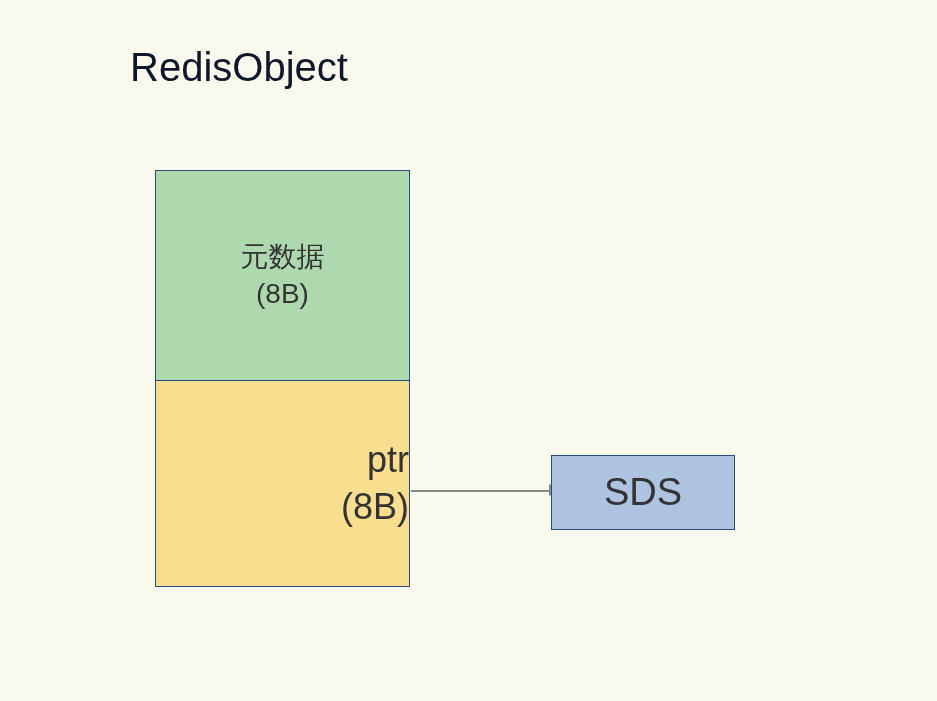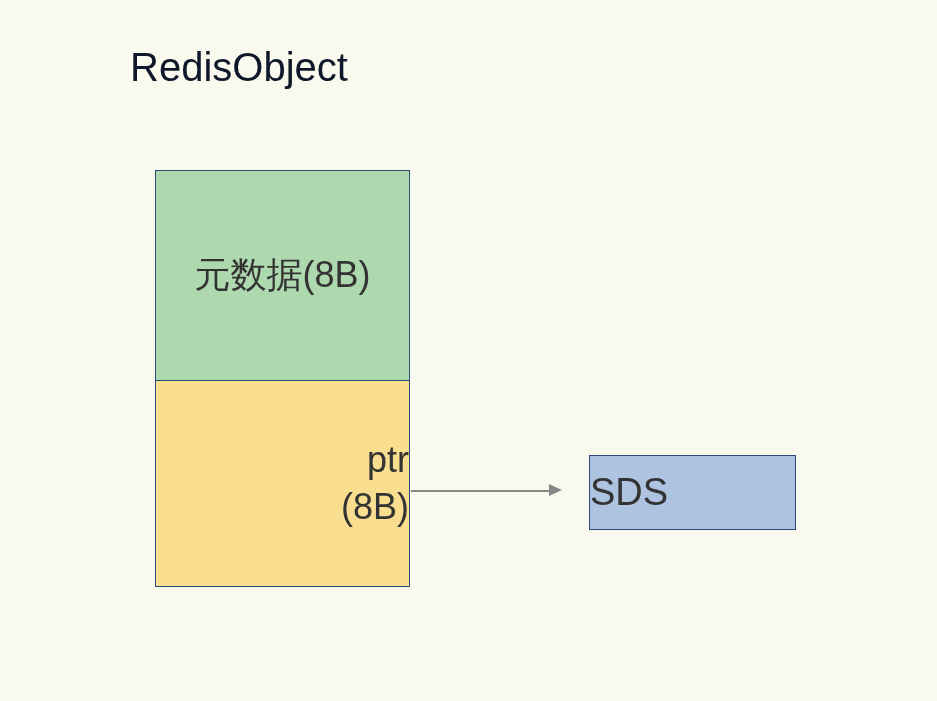--- a/index.html
+++ b/index.html
@@ -28,49 +28,49 @@
       top: 170px;
       width: 255px;
       border: 1.5px solid #2a4a7a;
     }
     .metadata-box {
       width: 100%;
       height: 210px;
       background: #aed9ae;
       border-bottom: 1.5px solid #2a4a7a;
       display: flex;
-      flex-direction: row;
+      flex-direction: column;
       justify-content: center;
       align-items: center;
-      font-size: 36px;
+      font-size: 28px;
       color: #333;
       line-height: 1.3;
     }
     .ptr-box {
       width: 100%;
       height: 205px;
       background: #f8de8e;
       display: flex;
       flex-direction: column;
       justify-content: center;
       align-items: flex-end;
       font-size: 36px;
       color: #333;
       line-height: 1.3;
     }
     .sds-box {
       position: absolute;
-      left: 589px;
+      left: 551px;
       top: 455px;
-      width: 207px;
+      width: 184px;
       height: 75px;
       background: #aec3e0;
       border: 1.5px solid #2a4a7a;
       display: flex;
-      justify-content: flex-start;
+      justify-content: center;
       align-items: center;
       font-size: 38px;
       color: #333;
     }
     .arrow {
       position: absolute;
       left: 411px;
       top: 490px;
       width: 151px;
       height: 2px;

